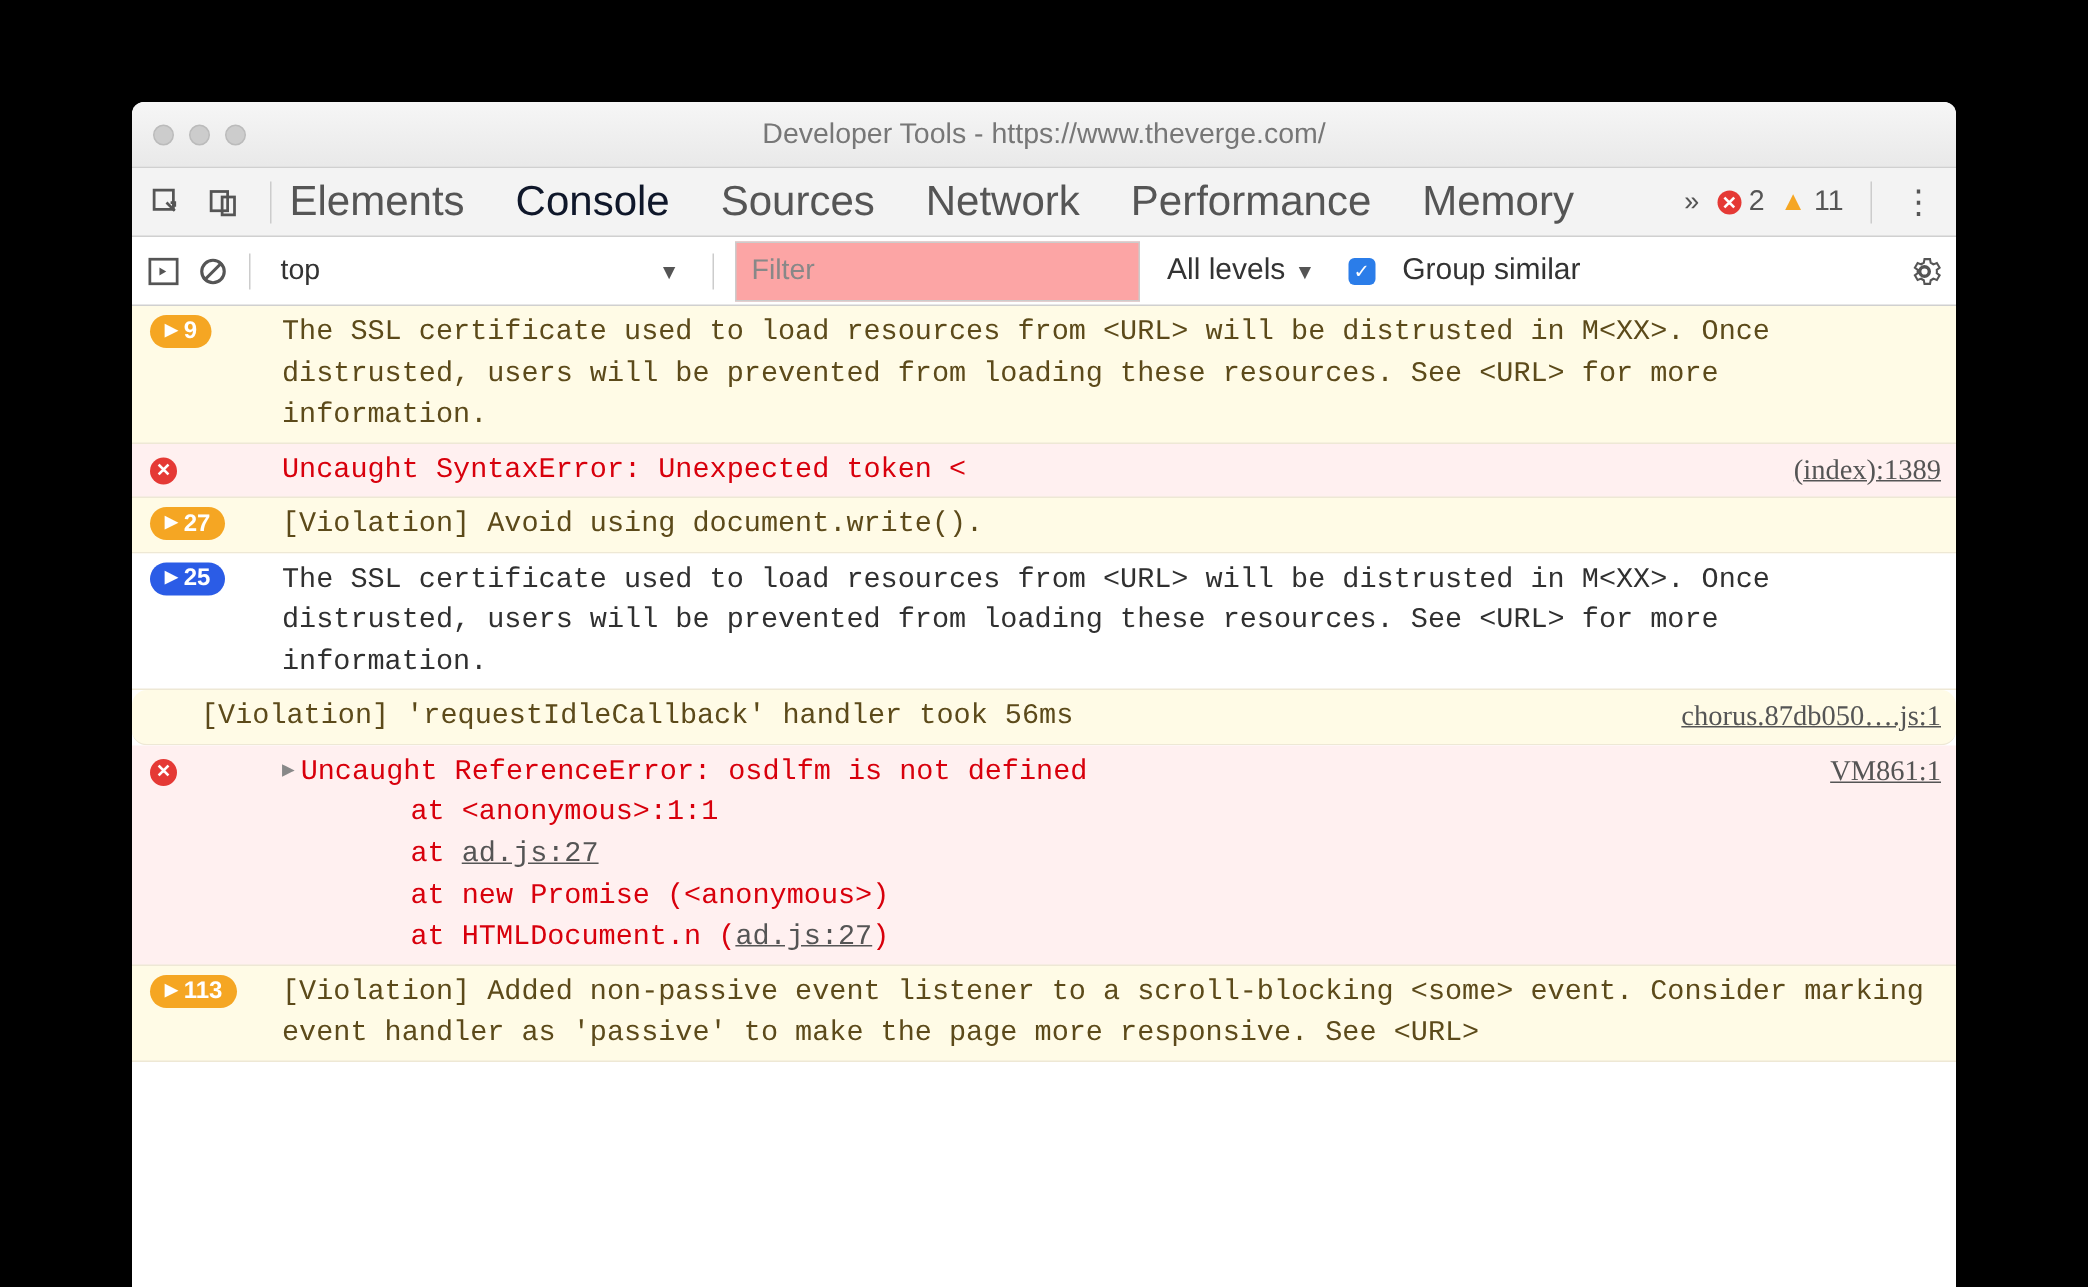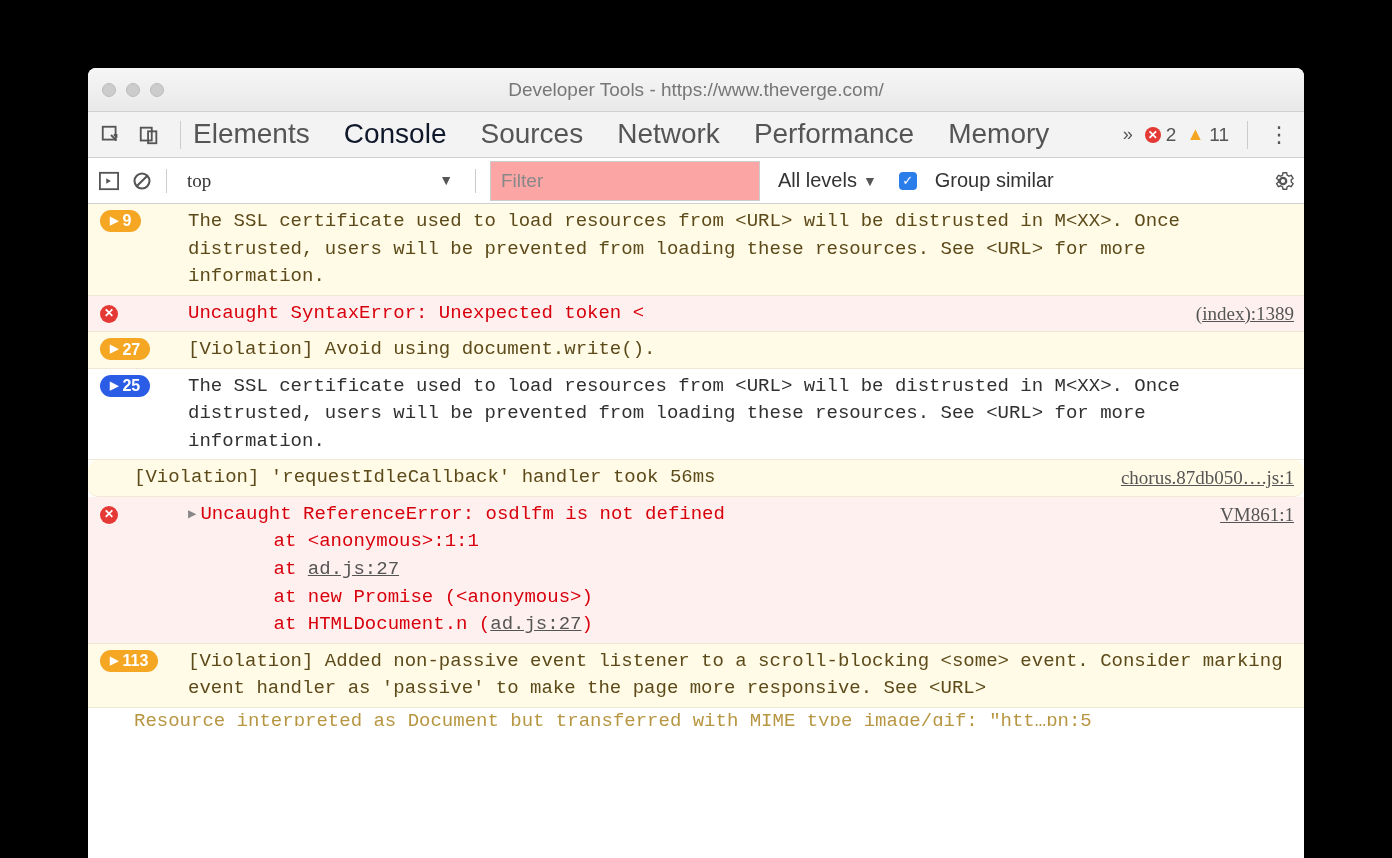--- a/index.html
+++ b/index.html
@@ -64,21 +64,21 @@
   .warn-tri { color:#f5a623; font-size:18px;}
   .kebab { font-size:22px; color:#555; padding:0 6px 0 10px; letter-spacing:0;}
   .toolbar {
     height: 46px; border-bottom:1px solid #d0d0d0; background:#fff;
     display:flex; align-items:center; padding:0 10px; gap:12px;
   }
   .tb-icon { color:#555; font-size:18px; }
   .tb-sep { width:1px; height:24px; background:#ccc; margin:0 2px;}
   .ctx-select {
     display:flex; align-items:center; justify-content:space-between;
-    width: 280px; height:30px; font-size:19px; color:#333; padding:0 8px 0 6px;font-family:Liberation Serif, serif;
+    width: 280px; height:30px; font-size:19px; color:#333; padding:0 8px 0 6px;
   }
   .ctx-select .chev { color:#555; font-size:14px;}
   .filter {
     border:1px solid #ccc; height:30px; width:270px; font-size:19px;
     padding:19px 10px; color:#333; background:#fca5a5;
   }
   .filter::placeholder { color:#888;}
   .levels { display:flex; align-items:center; gap:6px; font-size:20px; color:#333; margin-left:6px;}
   .chk { width:18px; height:18px; border-radius:4px; background:#2b7de9; display:flex; align-items:center; justify-content:center; color:#fff; font-size:13px; margin-left:10px;}
   .gear { margin-left:auto; color:#555; font-size:20px;}
@@ -237,19 +237,15 @@
         </div>
         <div class="msg"><span class="disclose">▶</span>Uncaught ReferenceError: osdlfm is not defined<div class="stack" style="padding-left: 40px;">    at &lt;anonymous&gt;:1:1</div><div class="stack" style="padding-left: 40px;">    at <span class="u">ad.js:27</span></div><div class="stack" style="padding-left: 40px;">    at new Promise (&lt;anonymous&gt;)</div><div class="stack" style="padding-left: 40px;">    at HTMLDocument.n (<span class="u">ad.js:27</span>)</div></div>
         <div class="src">VM861:1</div>
       </div>
       <div class="row warn">
         <div class="gutter">
           <span class="badge yel"><span class="tri">▶</span> 113</span>
         </div>
         <div class="msg">[Violation] Added non-passive event listener to a scroll-blocking &lt;some&gt; event. Consider marking event handler as 'passive' to make the page more responsive. See &lt;URL&gt;</div>
       </div>
-      <div class="row cut" style="border-bottom: none; opacity: 0.9; height: 18px; overflow: hidden; padding-top: 0px;">
-        <div class="gutter" style="width: 36px;"></div>
-        <div class="msg">Resource interpreted as Document but transferred with MIME type image/gif: "htt…pn:5</div>
-      </div>
     </div>
 
 </div>
 
 </body></html>

